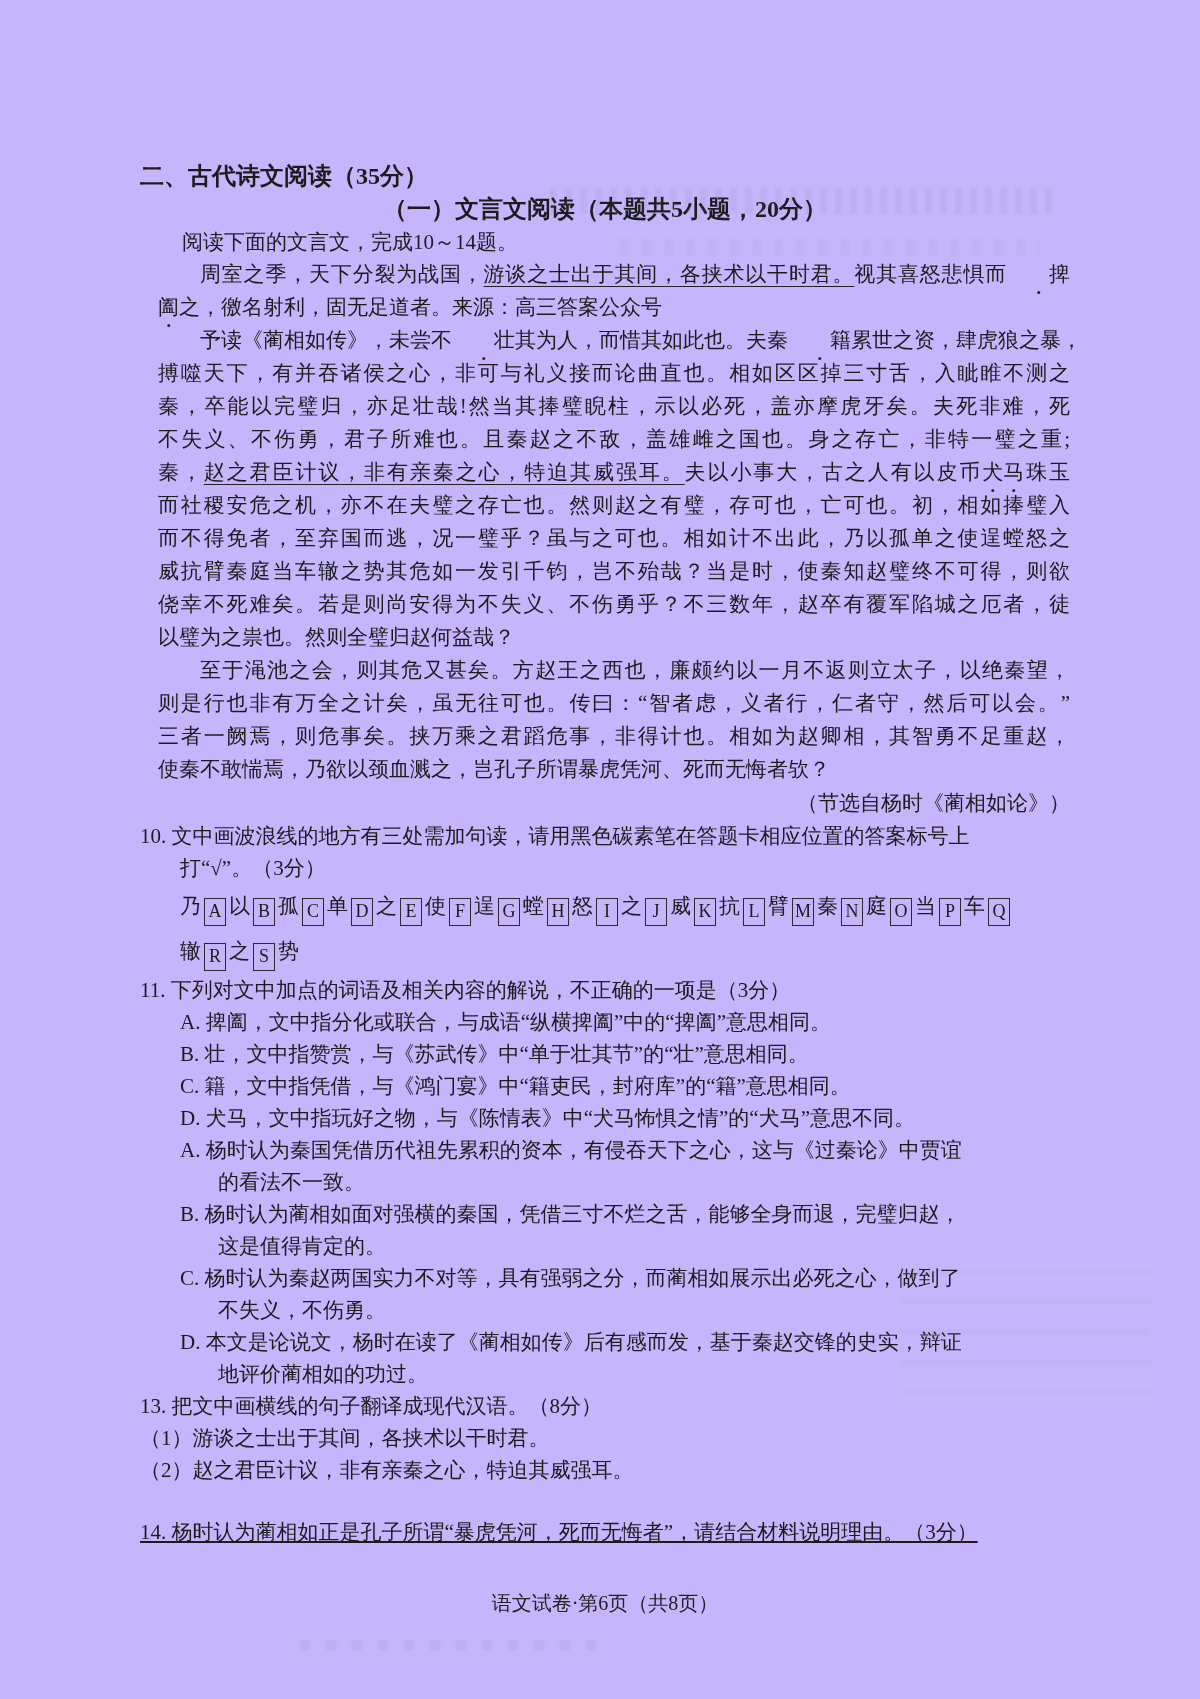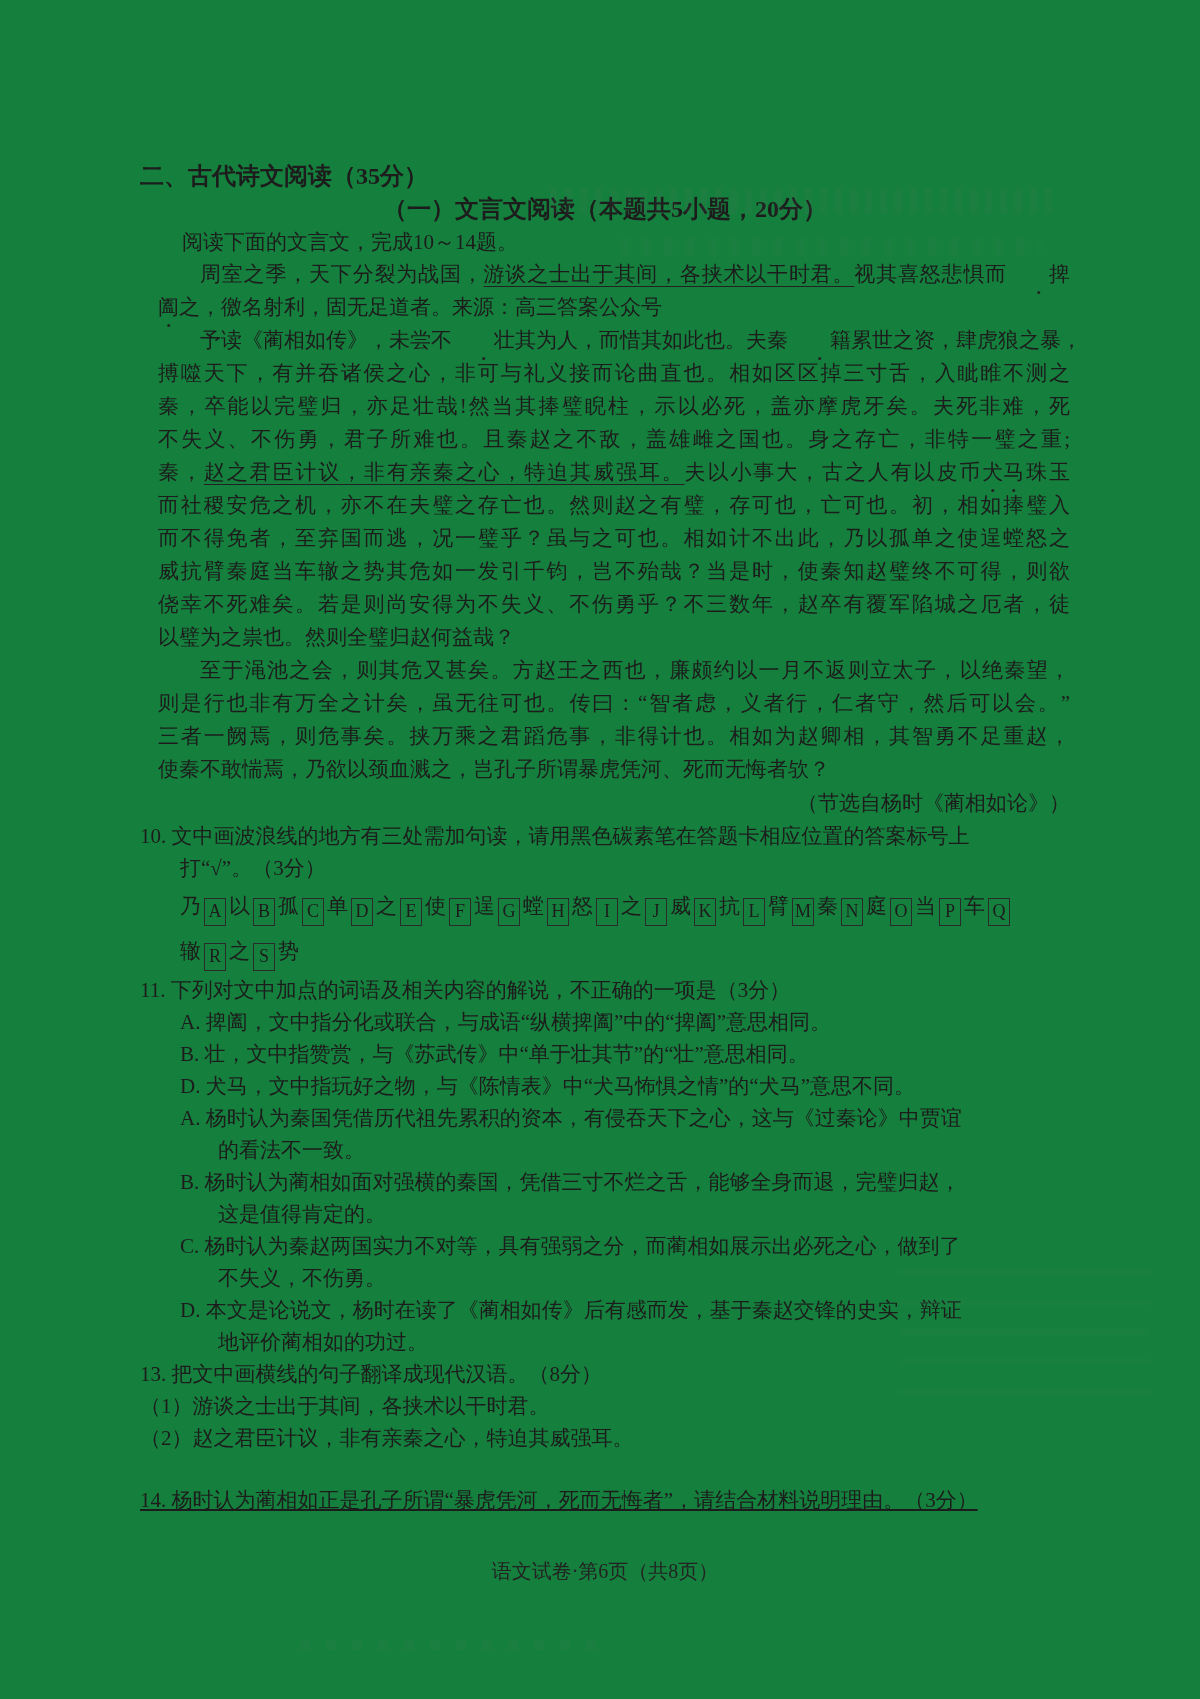--- a/index.html
+++ b/index.html
@@ -6,21 +6,21 @@
   body{
     width:1200px;height:1699px;
     background:#f7f7f5;
     font-family:"Liberation Serif","DejaVu Serif",serif;
   }
   .page{
     position:relative;
     width:1200px;height:1699px;
     box-sizing:border-box;
     padding:160px 130px 0 140px;
-    background:#15803d;
+    background:#c4b5fd;
     color:#1c1c1c;
     overflow:hidden;
   }
   
   .smudge{position:absolute;pointer-events:none;}
   .sm1{left:550px;top:188px;width:510px;height:26px;
        background:repeating-linear-gradient(90deg,rgba(110,110,118,.20) 0 7px,transparent 7px 15px);
        filter:blur(1.2px);opacity:.45;}
   .sm2{left:620px;top:238px;width:420px;height:18px;
        background:repeating-linear-gradient(90deg,rgba(120,120,128,.14) 0 9px,transparent 9px 22px);
@@ -104,20 +104,21 @@
     <div class="qline">10. 文中画波浪线的地方有三处需加句读，请用黑色碳素笔在答题卡相应位置的答案标号上</div>
     <div class="qline cont">打“√”。（3分）</div>
     <div class="qline tokens"><span class="">乃</span><span class="boxchar">A</span><span class="">以</span><span class="boxchar">B</span><span class="">孤</span><span class="boxchar">C</span><span class="">单</span><span class="boxchar">D</span><span class="">之</span><span class="boxchar">E</span><span class="">使</span><span class="boxchar">F</span><span class="">逞</span><span class="boxchar">G</span><span class="">螳</span><span class="boxchar">H</span><span class="">怒</span><span class="boxchar">I</span><span class="">之</span><span class="boxchar">J</span><span class="">威</span><span class="boxchar">K</span><span class="">抗</span><span class="boxchar">L</span><span class="">臂</span><span class="boxchar">M</span><span class="">秦</span><span class="boxchar">N</span><span class="">庭</span><span class="boxchar">O</span><span class="">当</span><span class="boxchar">P</span><span class="">车</span><span class="boxchar">Q</span></div>
     <div class="qline tokens"><span class="">辙</span><span class="boxchar">R</span><span class="">之</span><span class="boxchar">S</span><span class="">势</span></div>
   </div>
 
   <div class="q">
     <div class="qline">11. 下列对文中加点的词语及相关内容的解说，不正确的一项是（3分）</div>
     <div class="qline opt">A. 捭阖，文中指分化或联合，与成语“纵横捭阖”中的“捭阖”意思相同。</div>
     <div class="qline opt">B. 壮，文中指赞赏，与《苏武传》中“单于壮其节”的“壮”意思相同。</div>
+    <div class="qline opt">C. 籍，文中指凭借，与《鸿门宴》中“籍吏民，封府库”的“籍”意思相同。</div>
     <div class="qline opt">D. 犬马，文中指玩好之物，与《陈情表》中“犬马怖惧之情”的“犬马”意思不同。</div>
   </div>
 
   <div class="q">
     <div class="qline opt">A. 杨时认为秦国凭借历代祖先累积的资本，有侵吞天下之心，这与《过秦论》中贾谊</div>
     <div class="qline opt2">的看法不一致。</div>
     <div class="qline opt">B. 杨时认为蔺相如面对强横的秦国，凭借三寸不烂之舌，能够全身而退，完璧归赵，</div>
     <div class="qline opt2">这是值得肯定的。</div>
     <div class="qline opt">C. 杨时认为秦赵两国实力不对等，具有强弱之分，而蔺相如展示出必死之心，做到了</div>
     <div class="qline opt2">不失义，不伤勇。</div>

